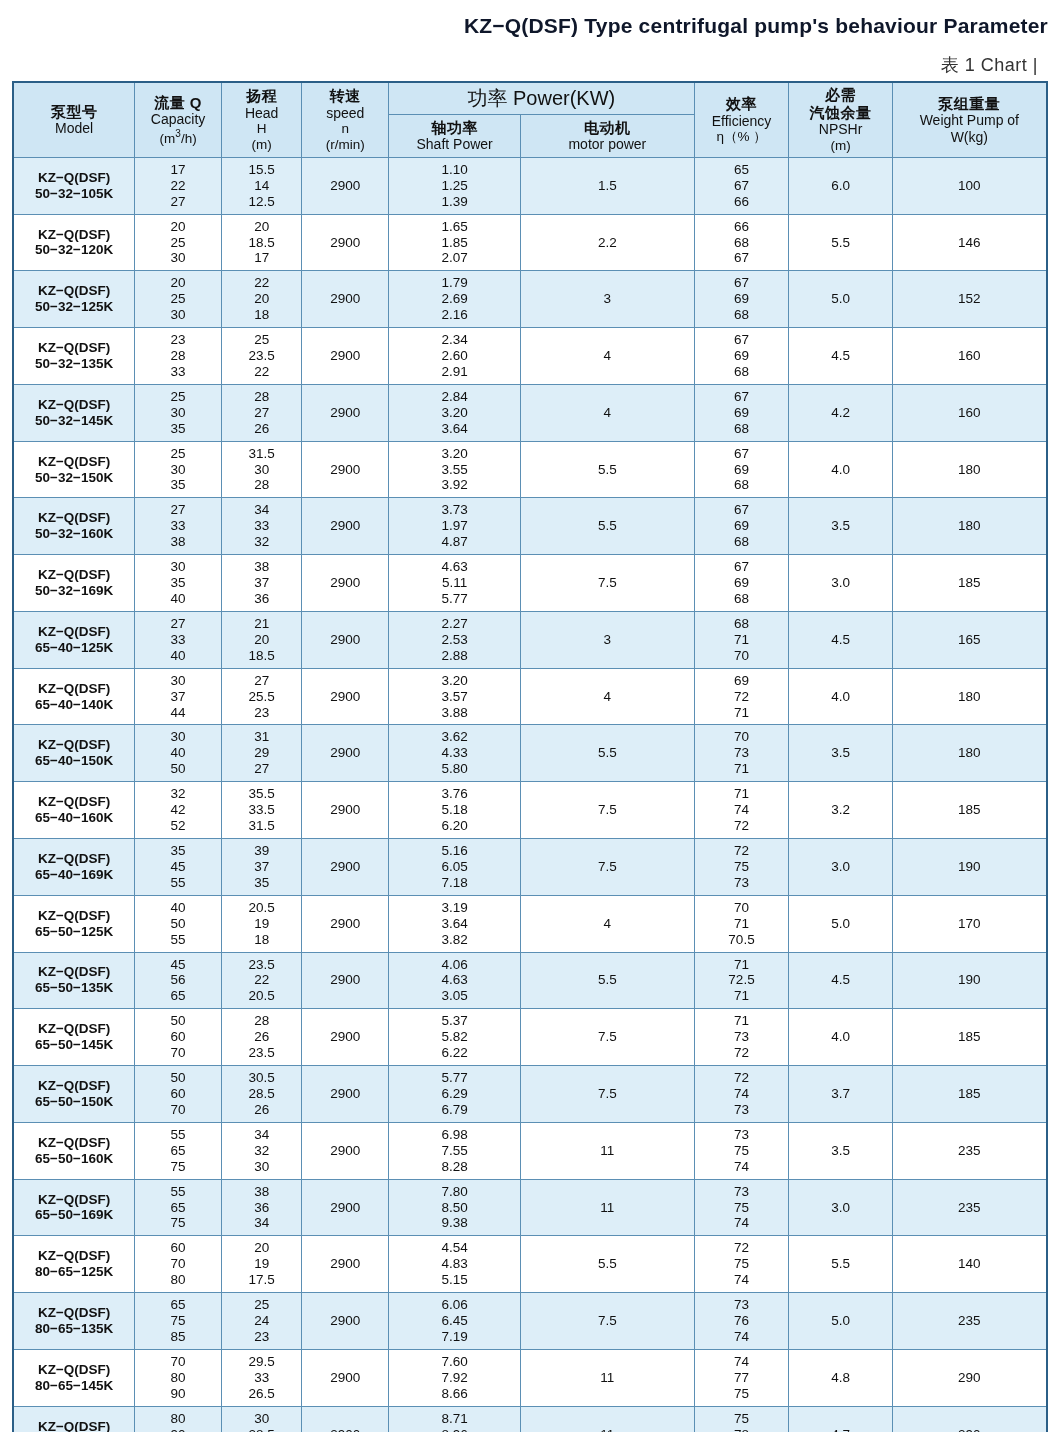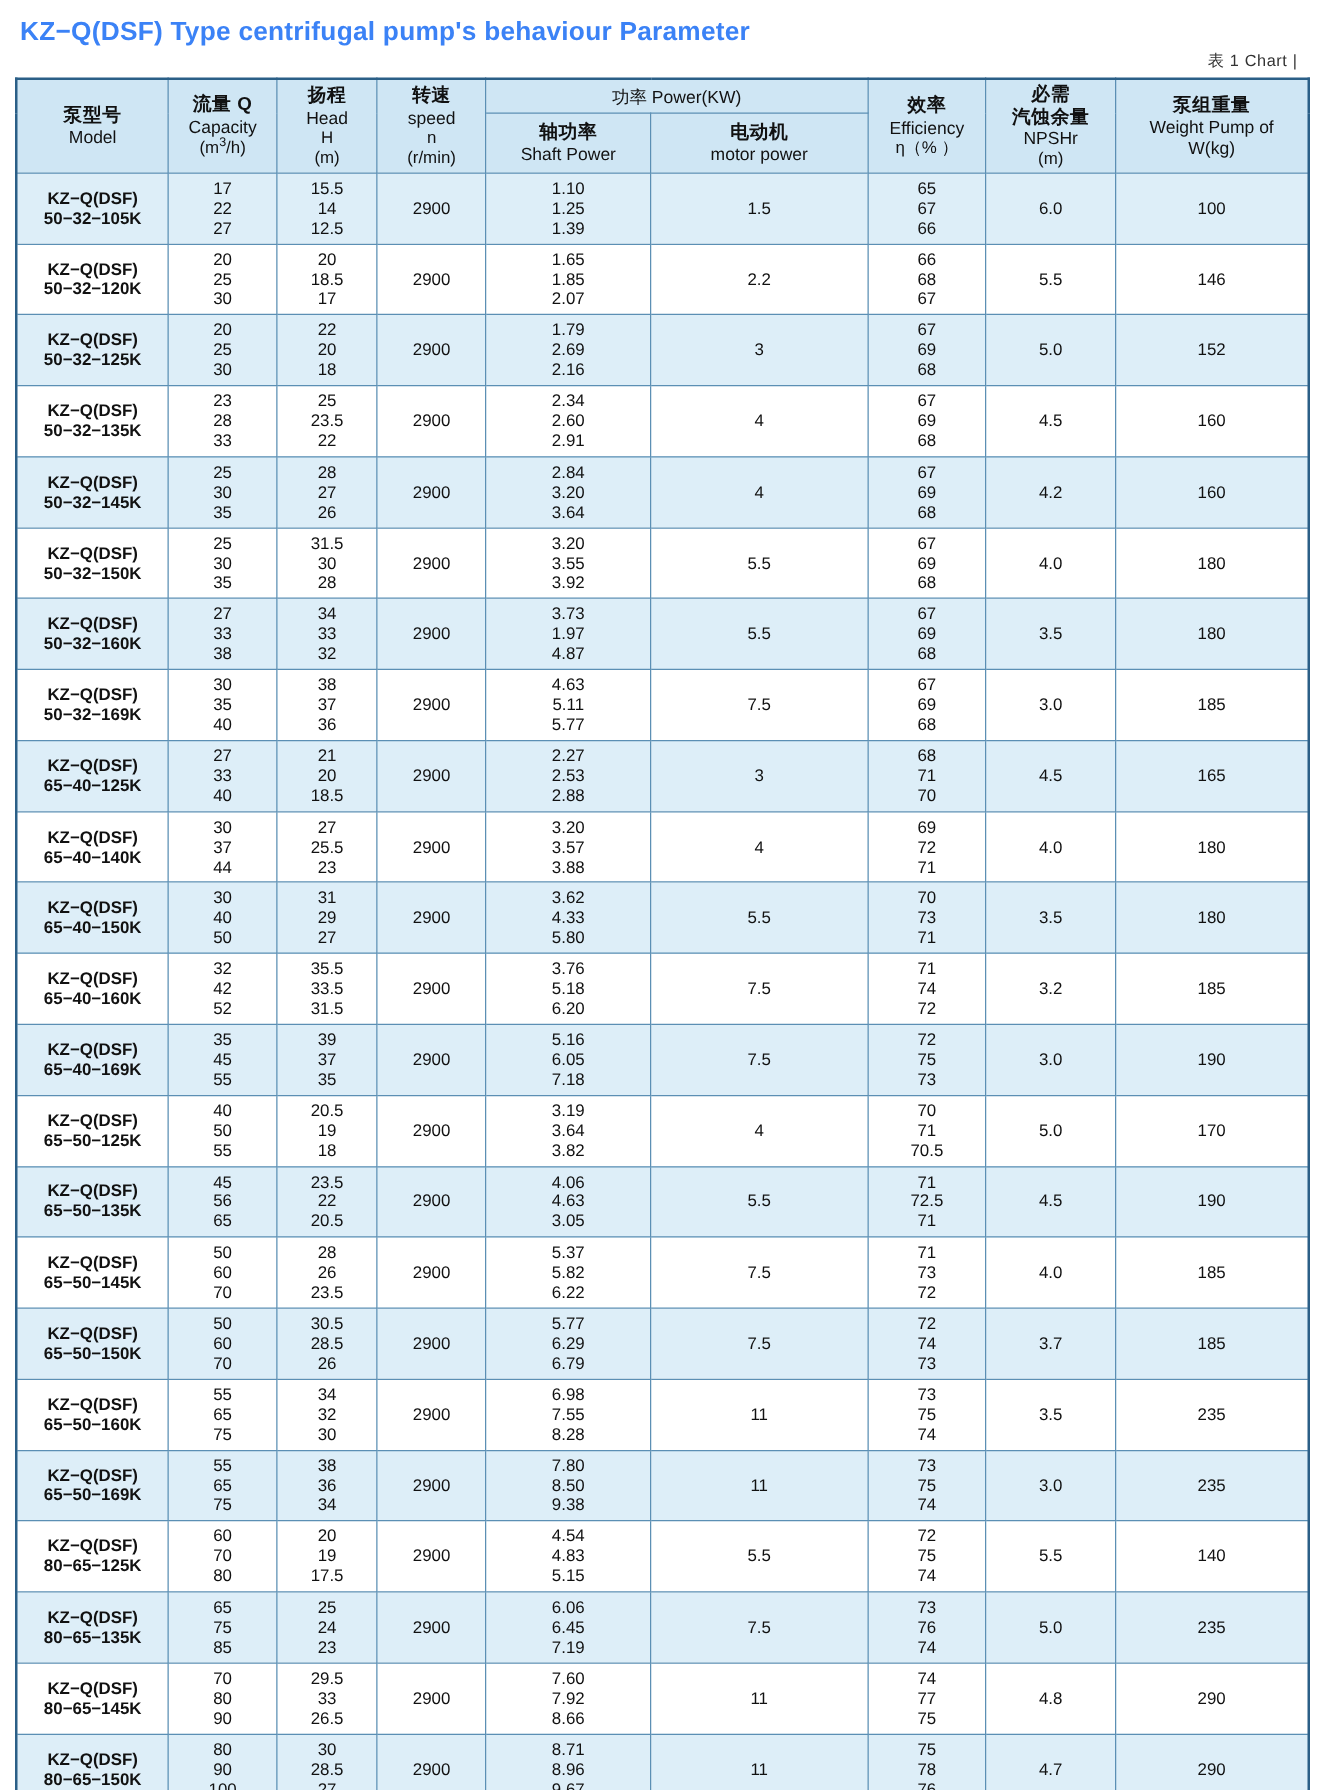--- a/index.html
+++ b/index.html
@@ -14,28 +14,29 @@
   }
   .page {
     width: 1060px;
     box-sizing: border-box;
     padding: 10px 12px 0 12px;
   }
   .doc-title {
     font-size: 21px;
     font-weight: bold;
     letter-spacing: 0.2px;
-    color: #3b82f6;
+    color: #0f172a;
     margin: 4px 0 2px 4px;
+    text-align: right;
   }
   .chart-label {
     text-align: right;
-    font-size: 13px;
+    font-size: 18px;
     color: #333;
-    margin: 2px 10px 4px 0;
+    margin: 15px 10px 4px 0;
     letter-spacing: 0.5px;
   }
   table.param {
     border-collapse: collapse;
     width: 1036px;
     table-layout: fixed;
     border: 2px solid #2b5f87;
   }
   table.param th, table.param td {
     border: 1px solid #5b8fb4;
@@ -129,21 +130,21 @@
           <span class="sub">H</span>
           <span class="sub">(m)</span>
         </th>
         <th rowspan="2">
           <span class="cn">转速</span>
           <span class="en">speed</span>
           <span class="sub">n</span>
           <span class="sub">(r/min)</span>
         </th>
         <th colspan="2">
-          <span class="en" style="font-size:14px;">功率 Power(KW)</span>
+          <span class="en" style="font-size:20px;">功率 Power(KW)</span>
         </th>
         <th rowspan="2">
           <span class="cn">效率</span>
           <span class="en">Efficiency</span>
           <span class="sub">η（% ）</span>
         </th>
         <th rowspan="2">
           <span class="cn">必需</span>
           <span class="cn">汽蚀余量</span>
           <span class="en">NPSHr</span>

